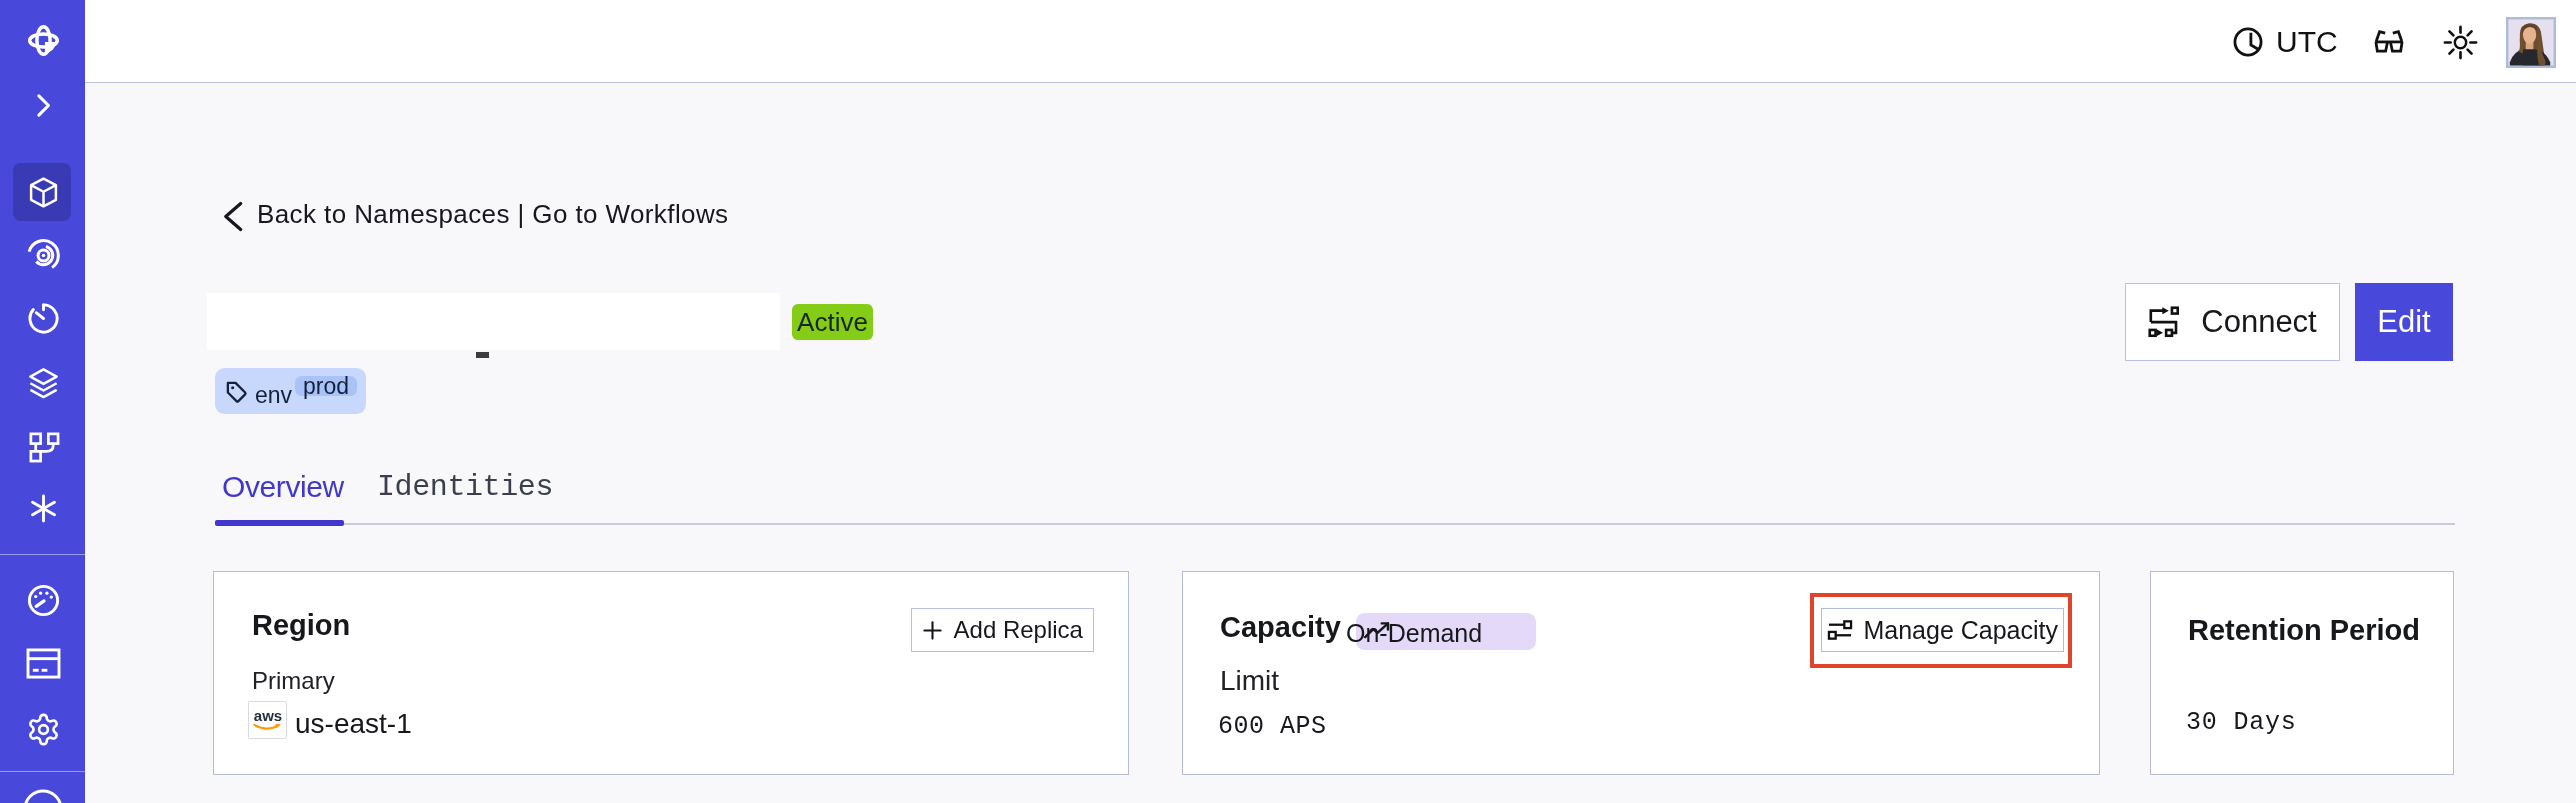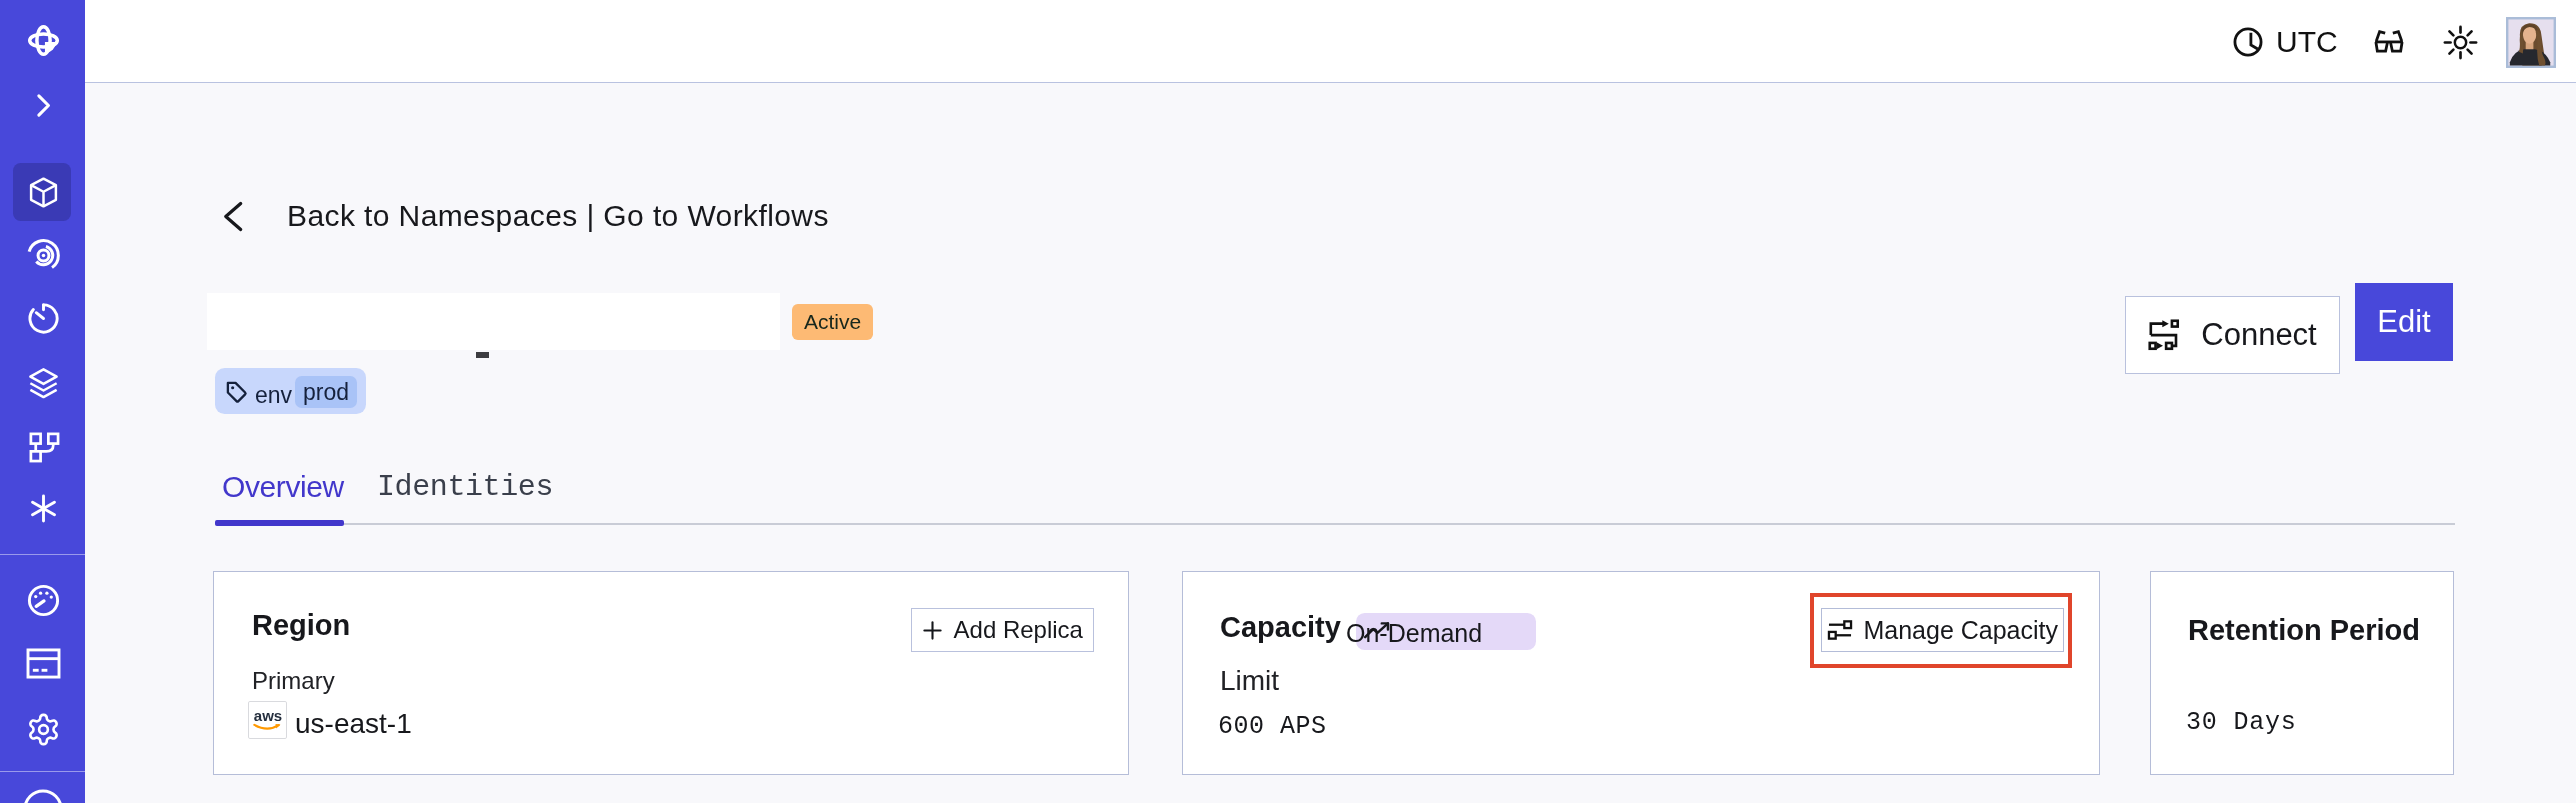--- a/index.html
+++ b/index.html
@@ -157,29 +157,29 @@
 </svg>
 <div class="abs" style="left:0px;top:771px;width:85px;height:1px;background:rgba(255,255,255,0.45);"></div>
 
 <svg class="abs" style="left:23px;top:789px" width="40" height="14.4" viewBox="0 0 42 15">
   <circle cx="21" cy="21" r="19" fill="none" stroke="#fff" stroke-width="3.2"></circle>
 </svg>
 
 <svg class="abs" style="left:220px;top:200px" width="25" height="33" viewBox="0 0 26 34">
   <path d="M21.5 3.5 L6 17 L21.5 30.5" fill="none" stroke="#17181c" stroke-width="3.4" stroke-linecap="round" stroke-linejoin="round"></path>
 </svg>
-<div class="abs" style="left:257px;top:199px;font-size:30px;letter-spacing:0.4px;color:#17181c;margin-left:30px;">Back to Namespaces | Go to Workflows</div>
+<div class="abs" style="left:257px;top:199px;font-size:26px;letter-spacing:0.4px;color:#17181c;">Back to Namespaces | Go to Workflows</div>
 
 <div class="abs" style="left:207px;top:293px;width:573px;height:57px;background:#fff;"></div>
 <div class="abs" style="left:476px;top:352px;width:13.4px;height:5.8px;background:#3c3c40;"></div>
 
-<div class="abs" style="left:792px;top:304px;width:81px;height:36px;border-radius:5.8px;background:#fdba74;
-  display:flex;align-items:center;justify-content:center;font-size:21px;color:#17271c;">Active</div>
-
-<div class="btn" style="left:2125px;top:296px;width:215px;height:78px;">
+<div class="abs" style="left:792px;top:304px;width:81px;height:36px;border-radius:5.8px;background:#84cc16;
+  display:flex;align-items:center;justify-content:center;font-size:26px;color:#17271c;">Active</div>
+
+<div class="btn" style="left:2125px;top:283px;width:215px;height:78px;">
   <svg width="31" height="32" viewBox="0 0 32 33" style="margin-right:22px">
     <g fill="none" stroke="#111" stroke-width="2.7">
       <rect x="24.7" y="1.8" width="6" height="6"></rect>
       <rect x="18.7" y="24.7" width="6" height="6"></rect>
       <rect x="1.8" y="24.7" width="6" height="6"></rect>
       <path d="M2.9 16.6 V4.8 H15.5"></path>
       <path d="M2.9 16.6 H28.9 V27.7 H25.2"></path>
     </g>
     <path d="M14.8 1.2 L21.5 4.8 L14.8 8.4 Z" fill="#111"></path>
     <path d="M8.8 24.1 L15.5 27.7 L8.8 31.3 Z" fill="#111"></path>
@@ -188,21 +188,21 @@
 </div>
 <div class="abs" style="left:2355px;top:283px;width:98px;height:78px;background:#4848da;
   display:flex;align-items:center;justify-content:center;font-size:31px;color:#fff;">Edit</div>
 
 <div class="abs" style="left:215px;top:368px;width:151px;height:46px;border-radius:9.6px;background:#c8d7fc;"></div>
 <svg class="abs" style="left:225px;top:380px" width="23" height="24" viewBox="0 0 24 25">
   <path d="M3 3 H11 L21 13 Q22 14 21 15 L14 22 Q13 23 12 22 L3 13 Z" fill="none" stroke="#15213c" stroke-width="2.4" stroke-linejoin="round"></path>
   <circle cx="8" cy="8" r="1.6" fill="#15213c"></circle>
 </svg>
 <div class="abs" style="left:255px;top:382px;font-size:23px;color:#15213c;">env</div>
-<div class="abs" style="left:295px;top:376px;width:62px;height:32px;border-radius:6.7px;background:#a9c3f7;
+<div class="abs" style="left:295px;top:376px;width:62px;height:20px;border-radius:6.7px;background:#a9c3f7;
   display:flex;align-items:center;justify-content:center;font-size:23px;color:#15213c;">prod</div>
 
 <div class="abs" style="left:222px;top:470px;font-size:30px;letter-spacing:-0.4px;font-weight:500;color:#4237cb;">Overview</div>
 <div class="abs" style="left:377px;top:470px;font-size:30px;letter-spacing:-0.4px;color:#3a3f4b;font-family:Liberation Mono, monospace;">Identities</div>
 <div class="abs" style="left:215px;top:523px;width:2240px;height:1.9px;background:#c9ccd6;"></div>
 <div class="abs" style="left:215px;top:520px;width:129px;height:5.8px;background:#4237cb;border-radius:1.9px;"></div>
 
 <div class="card" style="left:213px;width:916px;"></div>
 <div class="card" style="left:1182px;width:918px;"></div>
 <div class="card" style="left:2150px;width:304px;"></div>

